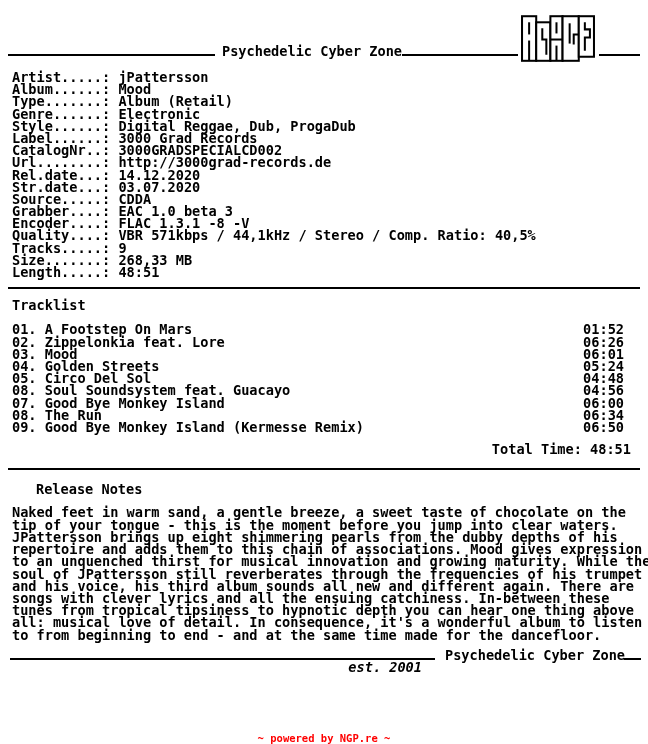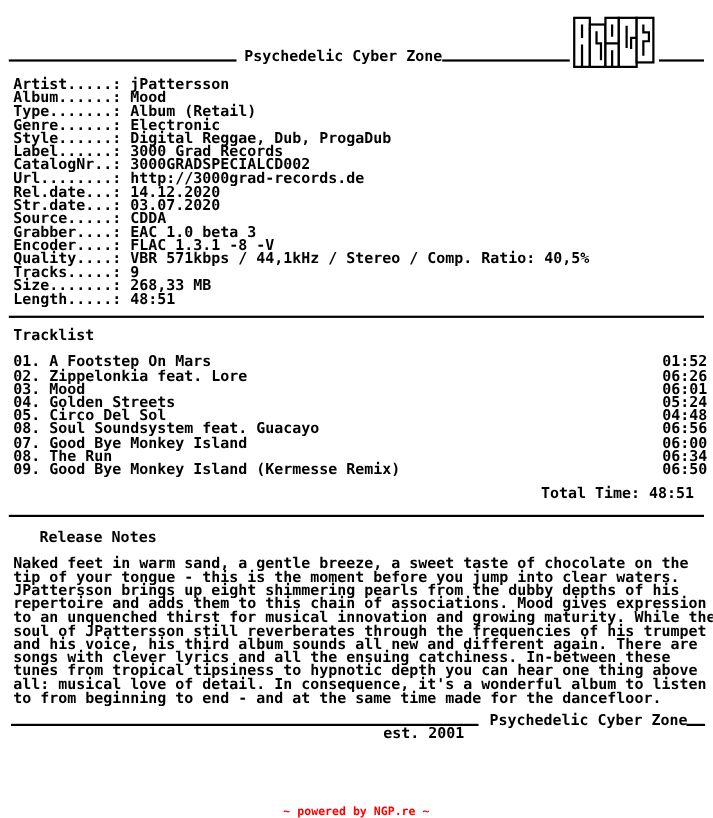--- a/index.html
+++ b/index.html
@@ -25,38 +25,38 @@
   .info-row{white-space:pre;height:12.2px;}
   .info-row .lbl{margin-right:8.2px;}
 
   
   .sep{margin:0 8px;border-top:2px solid #000;height:0;}
   .sep1{margin-top:9px;}
   .sep2{margin-top:13px;}
 
   
   .section-heading{margin:10px 0 0 12px;white-space:pre;}
-  .tracks{margin:12px 5px 0 12px;}
+  .tracks{margin:12px 24px 0 12px;}
   .track-row{display:flex;justify-content:space-between;white-space:pre;height:12.2px;}
   .t-num{margin-right:8.2px;}
   .t-title{flex:1 1 auto;}
   .t-dur{flex:0 0 auto;}
   .total-row{margin:10px 17px 0 0;text-align:right;white-space:pre;padding-left:28px;}
 
   
   .rn-heading{margin-top:13px;padding-left:24px;}
   .notes{margin:11px 0 0 12px;white-space:pre;}
 
   
   .ftr{position:relative;margin-top:7px;height:26px;}
   .ftr .rule-a{left:10px;top:10px;width:425px;}
   .ftr .ftr-title{position:absolute;left:445px;top:1px;white-space:pre;}
   .ftr .rule-b{left:624px;top:10px;width:17px;}
   .ftr .ftr-est{position:absolute;left:0;top:13px;width:540px;text-align:right;
-      padding-right:118px;box-sizing:border-box;white-space:pre;}
+      padding-right:118px;box-sizing:border-box;white-space:pre;font-style:italic;}
 
   
   .promo{margin-top:24px;text-align:center;font-weight:700;
       font-size:10.5px;line-height:16px;color:var(--accent,#f00);white-space:pre;}
 </style>
 </head>
 <body style="--accent: #ff0000;">
 
 <div class="nfo">
 
@@ -134,21 +134,21 @@
       <div class="track-row"><span class="t-num">01.</span><span class="t-title">A Footstep On Mars</span><span class="t-dur">01:52</span></div>
 
       <div class="track-row"><span class="t-num">02.</span><span class="t-title">Zippelonkia feat. Lore</span><span class="t-dur">06:26</span></div>
 
       <div class="track-row"><span class="t-num">03.</span><span class="t-title">Mood</span><span class="t-dur">06:01</span></div>
 
       <div class="track-row"><span class="t-num">04.</span><span class="t-title">Golden Streets</span><span class="t-dur">05:24</span></div>
 
       <div class="track-row"><span class="t-num">05.</span><span class="t-title">Circo Del Sol</span><span class="t-dur">04:48</span></div>
 
-      <div class="track-row"><span class="t-num">08.</span><span class="t-title">Soul Soundsystem feat. Guacayo</span><span class="t-dur">06:56</span></div>
+      <div class="track-row"><span class="t-num">08.</span><span class="t-title">Soul Soundsystem feat. Guacayo</span><span class="t-dur">04:56</span></div>
 
       <div class="track-row"><span class="t-num">07.</span><span class="t-title">Good Bye Monkey Island</span><span class="t-dur">06:00</span></div>
 
       <div class="track-row"><span class="t-num">08.</span><span class="t-title">The Run</span><span class="t-dur">06:34</span></div>
 
       <div class="track-row"><span class="t-num">09.</span><span class="t-title">Good Bye Monkey Island (Kermesse Remix)</span><span class="t-dur">06:50</span></div>
     </div>
   <div class="total-row">Total Time: 48:51</div>
 
   <div class="sep sep2"></div>

